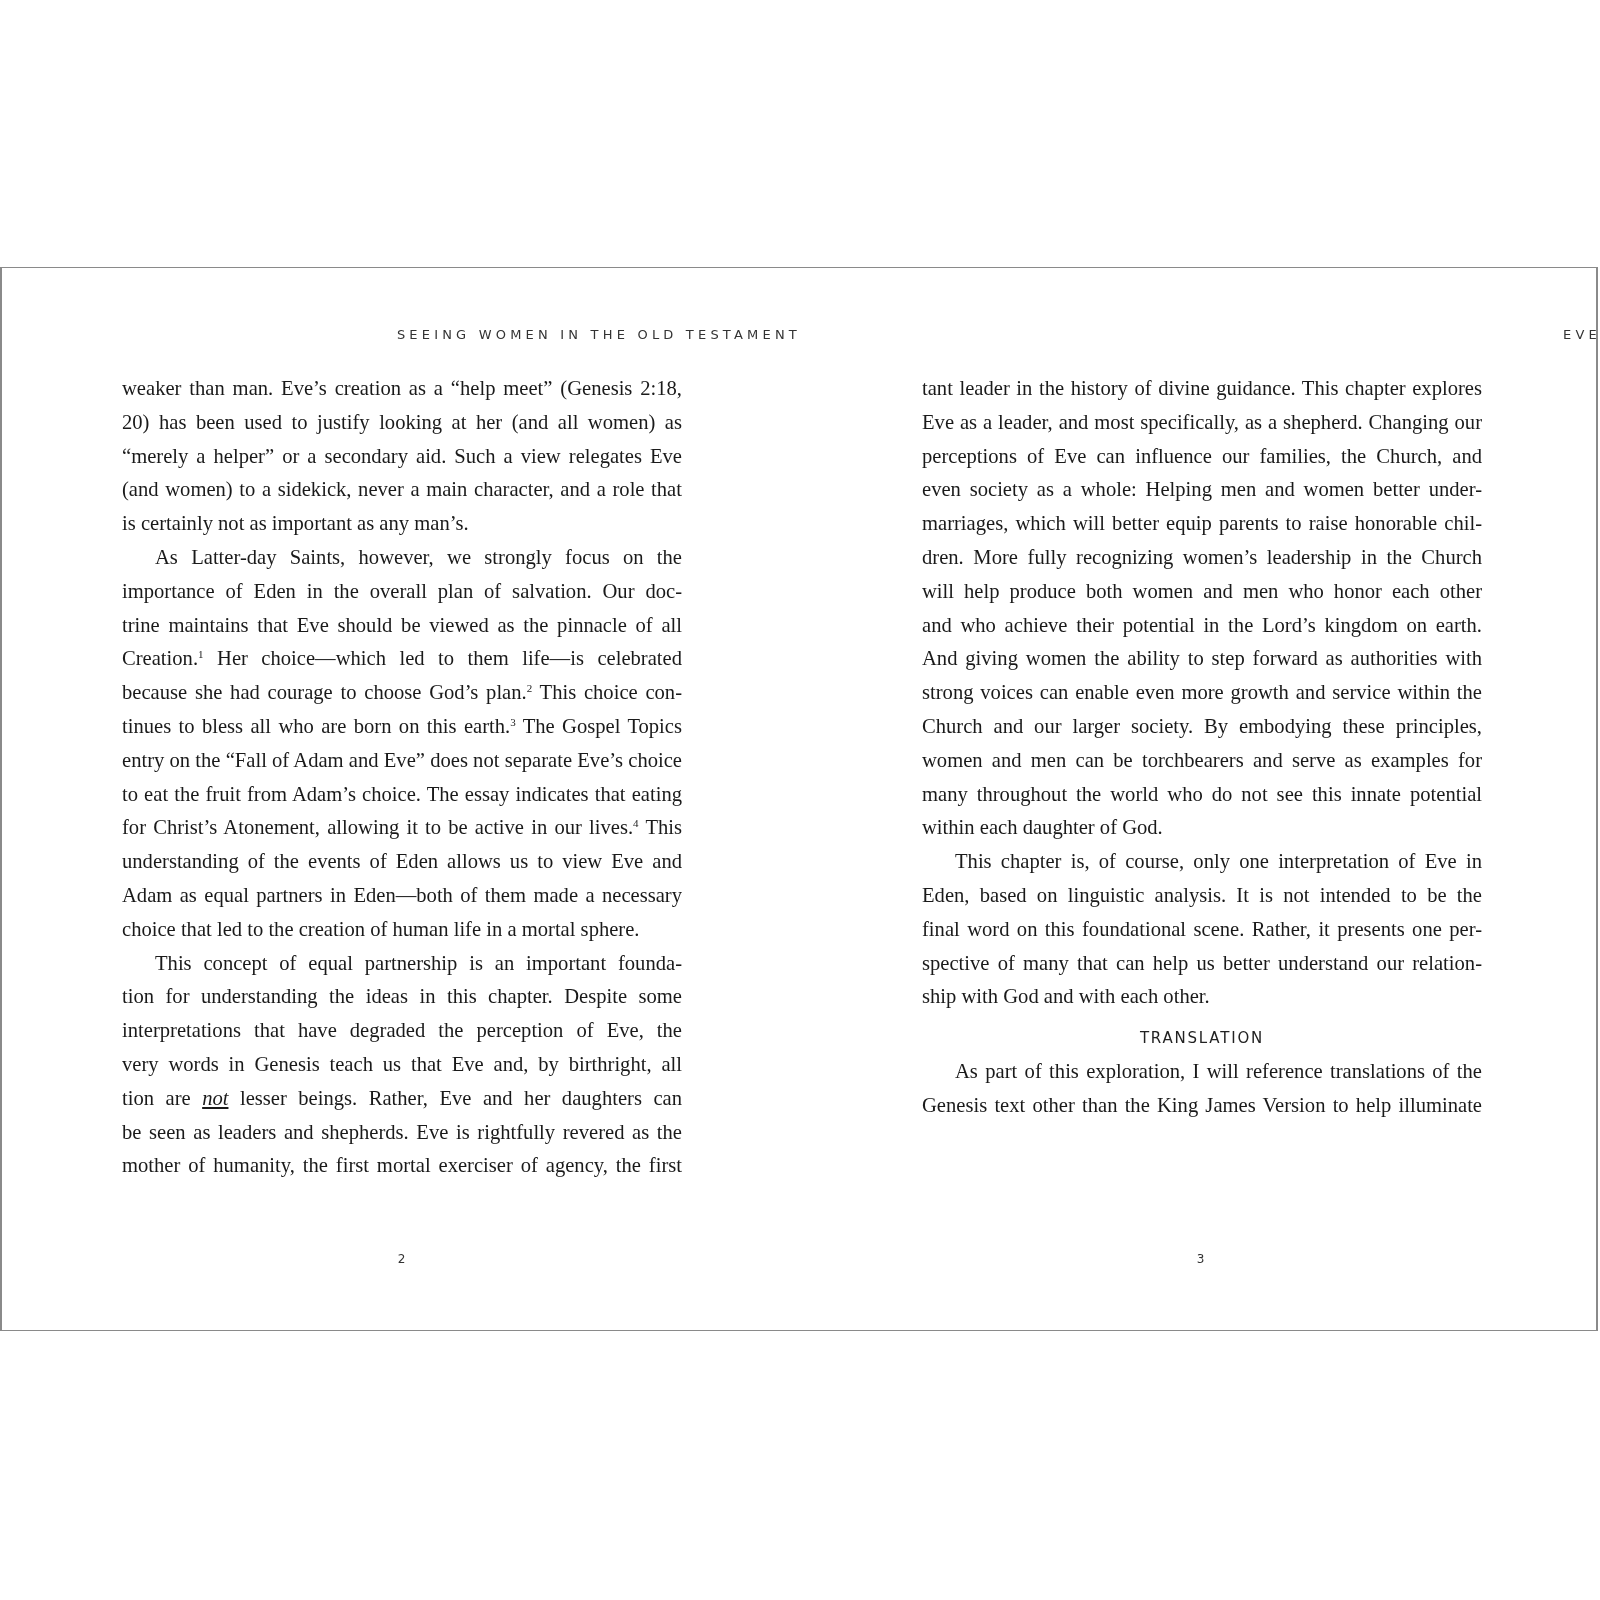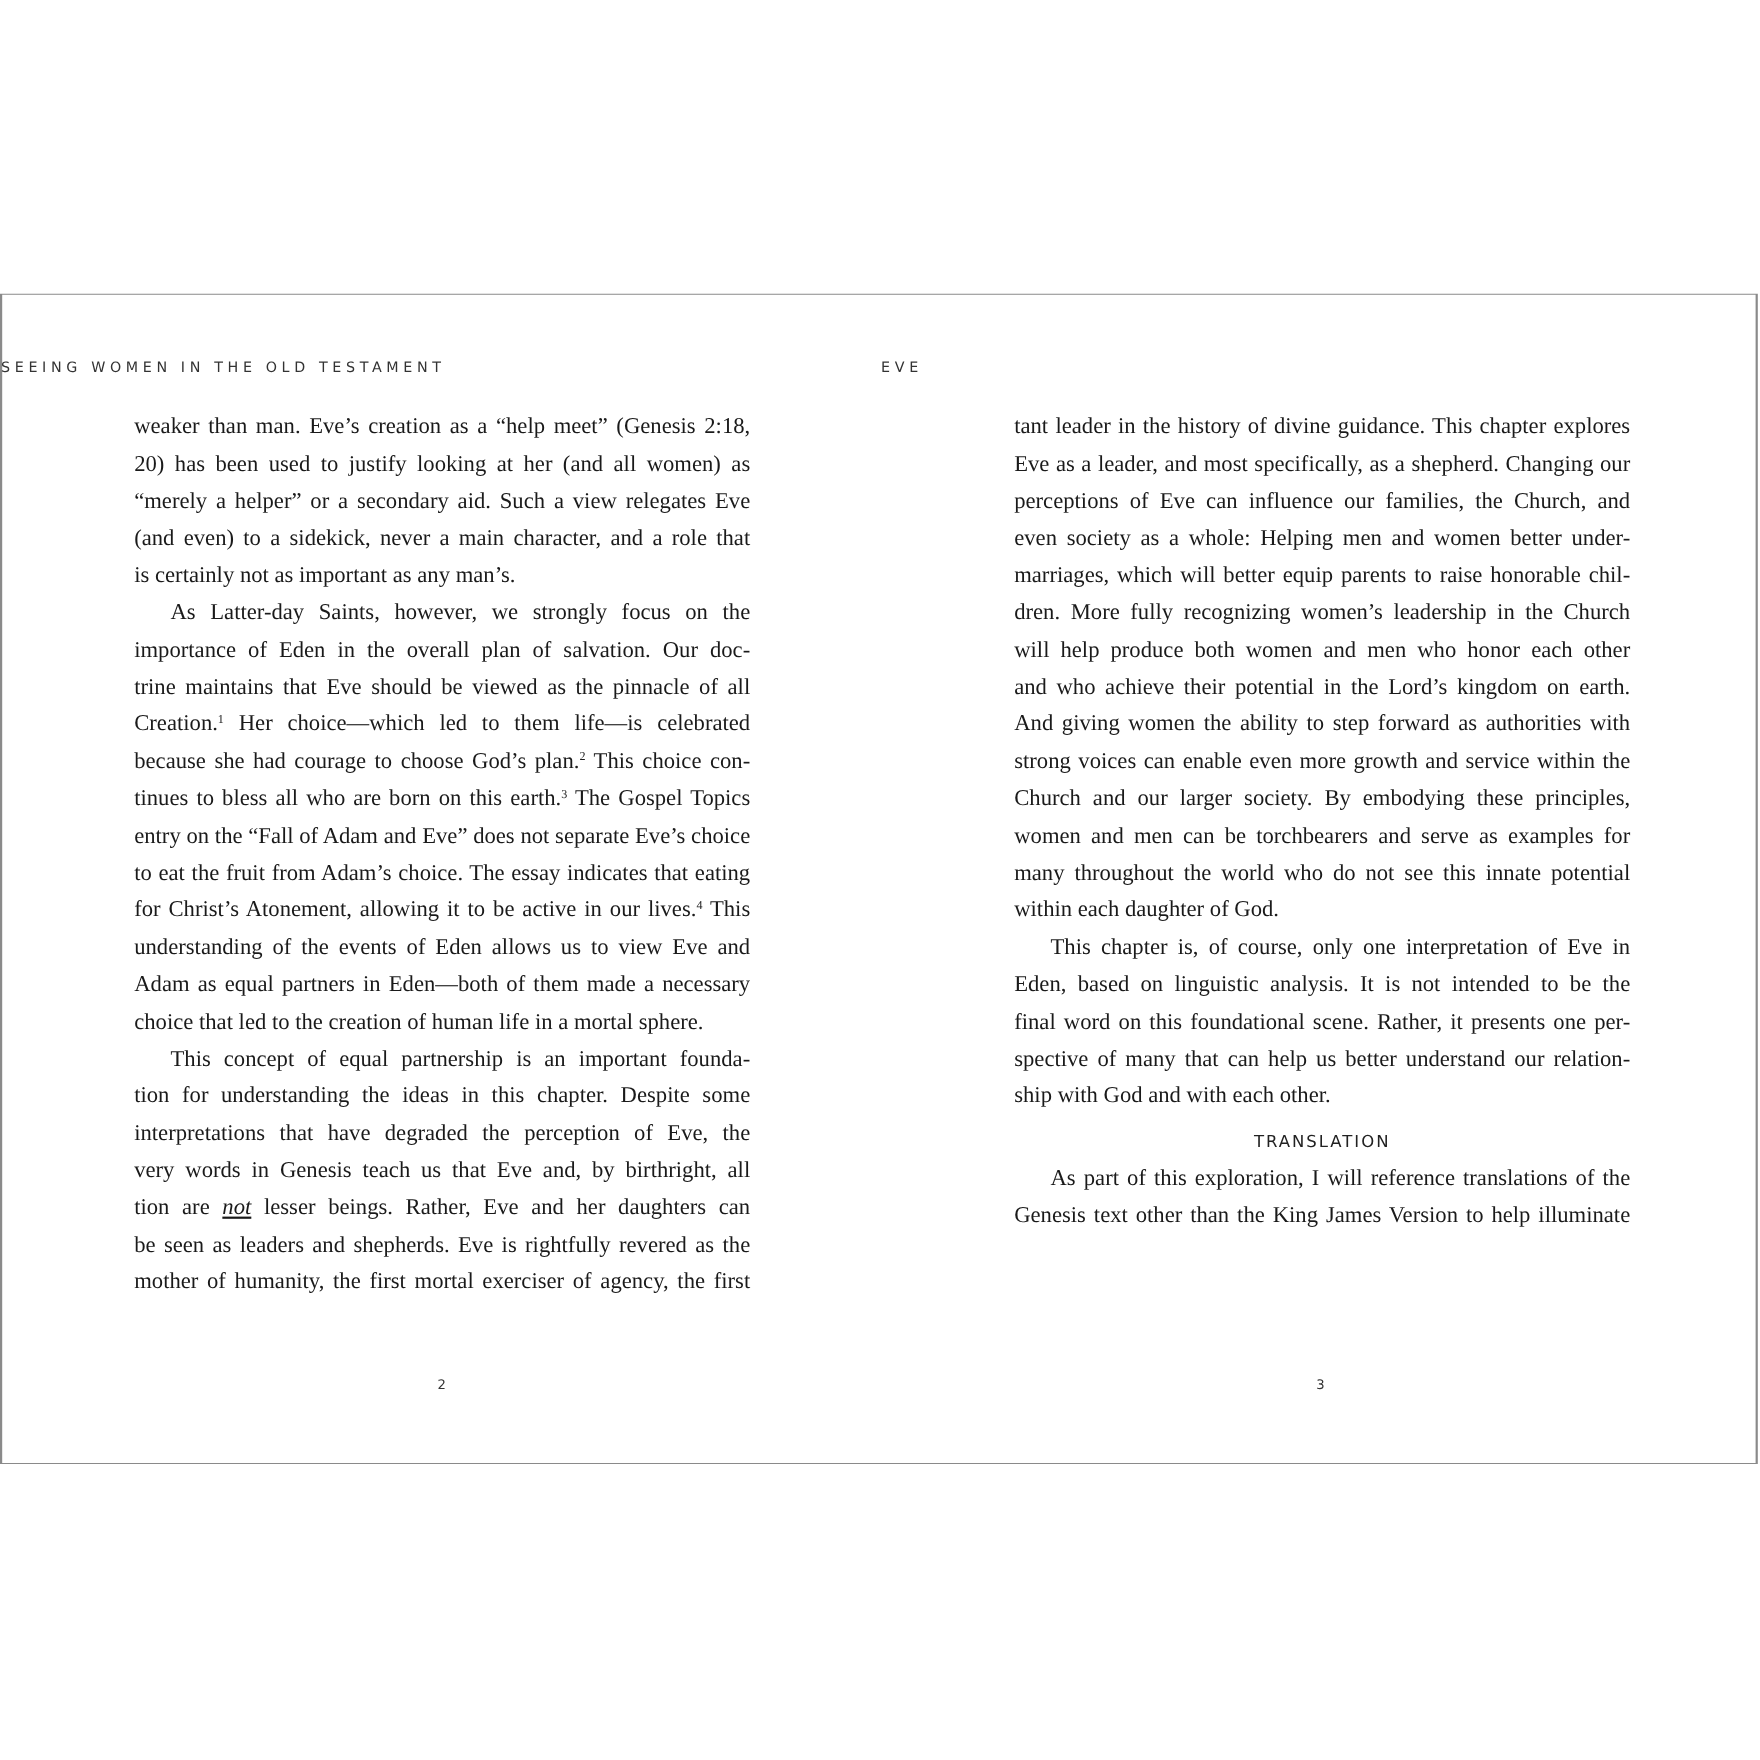--- a/index.html
+++ b/index.html
@@ -6,21 +6,21 @@
   body { width: 1600px; height: 1600px; position: relative; overflow: hidden; }
   .spread {
     position: absolute; left: 0; top: 267px; width: 1598px; height: 1064px;
     border: 1px solid #8a8a8a; border-left-width: 2px; border-right-width: 2px; box-sizing: border-box;
     background: #ffffff;
   }
   .page { position: absolute; top: 0; height: 100%; }
   .page.left { left: 0; width: 799px; }
   .page.right { left: 799px; width: 799px; }
   .running-head {
-    position: absolute; top: 59px; left: 0; width: 100%; text-align: left;
+    position: absolute; top: 59px; left: 0; width: 100%; text-align: right;
     font-family: "DejaVu Sans", sans-serif; font-size: 13px; letter-spacing: 4.2px;
     color: #333; font-weight: normal;
   }
   .page.left .running-head { left: -1px; width: 800px; }
   .page.right .running-head { left: 0; width: 800px; }
   .body-text {
     position: absolute; top: 104px;
     font-family: "Liberation Serif", serif; font-size: 20.6px; line-height: 33.8px; color: #1a1a1a;
   }
   .page.left .body-text { left: 120px; width: 560px; }
@@ -44,21 +44,21 @@
 <body>
 
 <div class="spread">
 
   <div class="page left">
     <div class="running-head">SEEING WOMEN IN THE OLD TESTAMENT</div>
     <div class="body-text">
       <span class="line">weaker than man. Eve’s creation as a “help meet” (Genesis 2:18,</span>
       <span class="line">20) has been used to justify looking at her (and all women) as</span>
       <span class="line">“merely a helper” or a secondary aid. Such a view relegates Eve</span>
-      <span class="line">(and even) to a sidekick, never a main character, and a role that</span>
+      <span class="line">(and women) to a sidekick, never a main character, and a role that</span>
       <span class="line last">is certainly not as important as any man’s.</span>
       <span class="line indent">As Latter-day Saints, however, we strongly focus on the</span>
       <span class="line">importance of Eden in the overall plan of salvation. Our doc-</span>
       <span class="line">trine maintains that Eve should be viewed as the pinnacle of all</span>
       <span class="line"><span>Creation.</span><sup>1</sup><span> Her choice—which led to them life—is celebrated</span></span>
       <span class="line"><span>because she had courage to choose God’s plan.</span><sup>2</sup><span> This choice con-</span></span>
       <span class="line"><span>tinues to bless all who are born on this earth.</span><sup>3</sup><span> The Gospel Topics</span></span>
       <span class="line">entry on the “Fall of Adam and Eve” does not separate Eve’s choice</span>
       <span class="line">to eat the fruit from Adam’s choice. The essay indicates that eating</span>
       <span class="line"><span>for Christ’s Atonement, allowing it to be active in our lives.</span><sup>4</sup><span> This</span></span>

